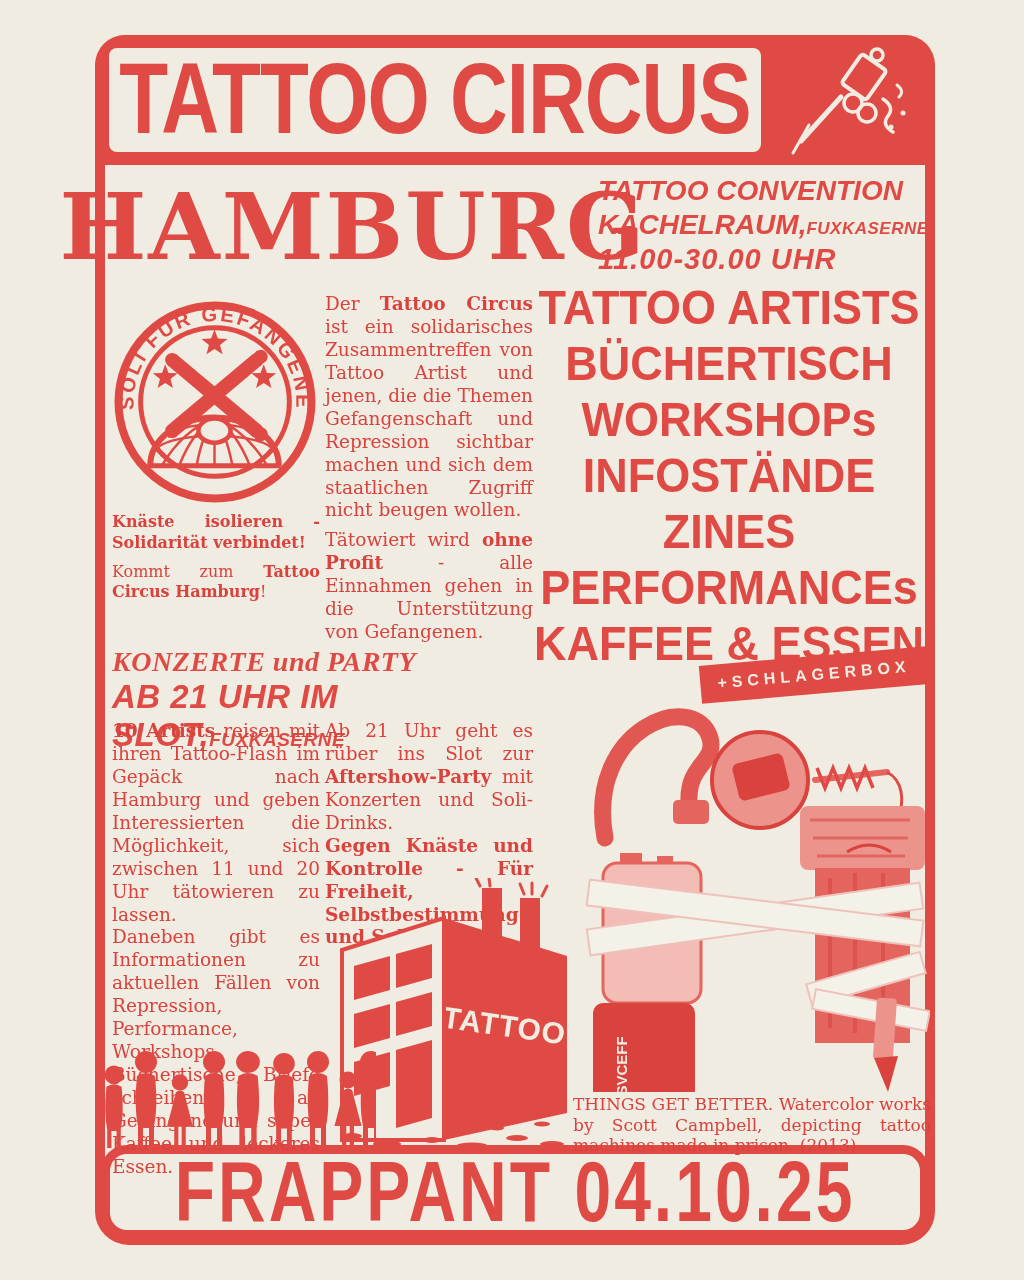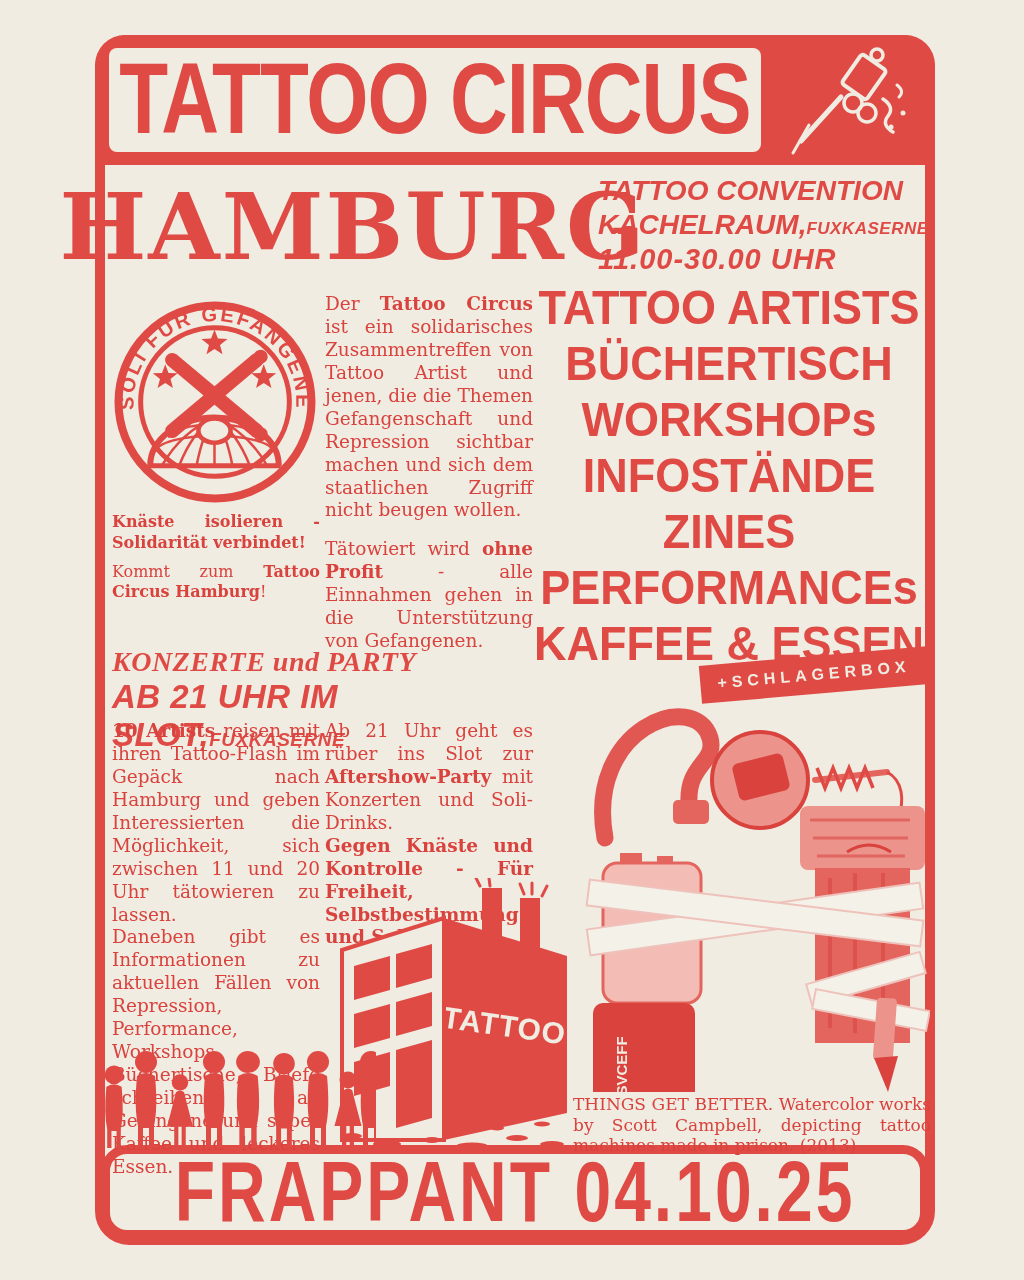--- a/index.html
+++ b/index.html
@@ -46,21 +46,21 @@
   .conv .l3{font-size:29px;letter-spacing:1px;}
 
   
   .stamp{position:absolute;left:112px;top:296px;width:206px;height:212px;}
 
   
   .serif{font-family:"DejaVu Serif",serif;color:var(--red-deep);}
   .col{position:absolute;text-align:justify;font-size:18.5px;line-height:1.24;}
   .col b{font-weight:bold;}
   .mid-top{left:325px;top:293px;width:208px;}
-  .mid-top .p2{margin-top:16px;}
+  .mid-top .p2{margin-top:7px;}
   .left-note{left:112px;top:512px;width:208px;}
   .left-note .knaeste{font-weight:bold;font-size:16px;line-height:1.3;}
   .left-note .invite{margin-top:8px;font-size:16px;line-height:1.3;}
   .left-low{left:112px;top:720px;width:208px;}
   .mid-low{left:325px;top:720px;width:208px;}
   .mid-low .slogan{font-weight:bold;}
 
   
   .highlights{position:absolute;left:528px;top:280px;width:402px;}
   .hl{font-size:45px;font-weight:bold;text-align:center;line-height:56px;

